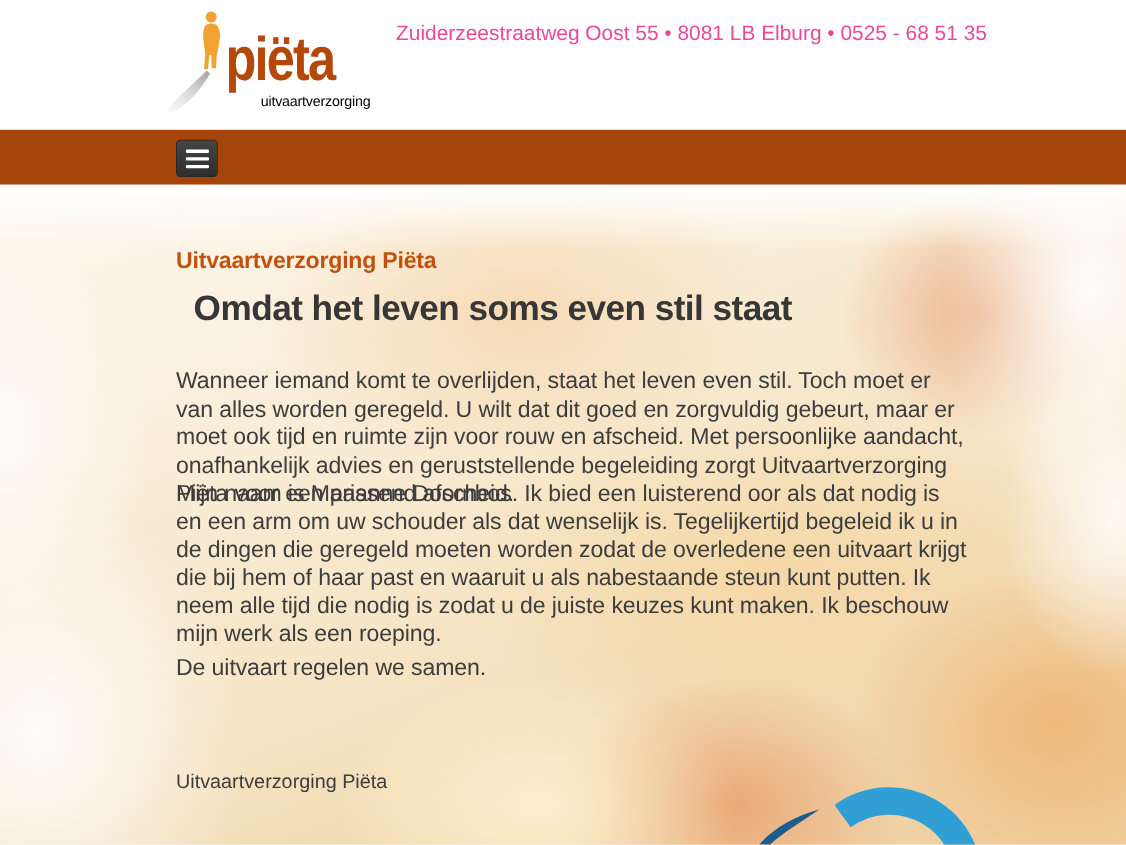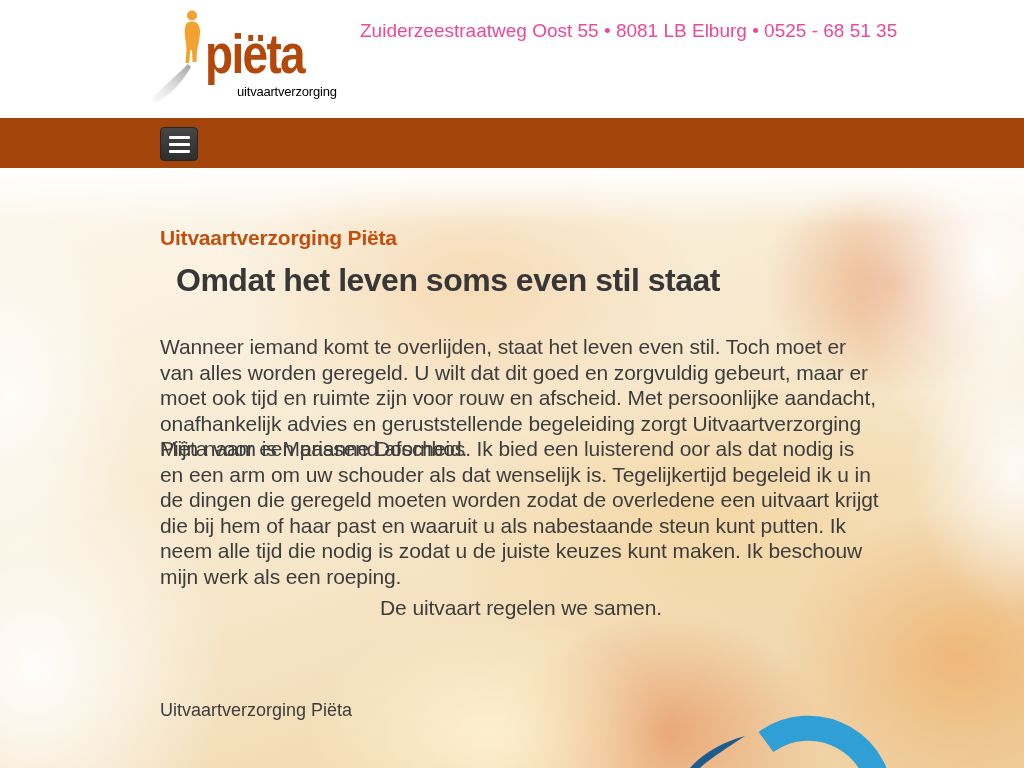--- a/index.html
+++ b/index.html
@@ -73,21 +73,21 @@
   .page-title {
     position: absolute; left: 176px; top: 94px;
     font-size: 32px; font-weight: bold; color: #373737; letter-spacing: -0.5px;
   }
   .body-text {
     position: absolute; left: 160px; width: 722px;
     font-size: 21px; line-height: 25.6px; color: #3d3d3d; letter-spacing: -0.1px;
   }
   .para-1 { top: 166px; }
   .para-2 { top: 268px; }
-  .closing { top: 427px; text-align: center; }
+  .closing { top: 427px; }
   .sig-name {
     position: absolute; left: 160px; top: 500px;
     font-size: 25px; color: #c2500e; letter-spacing: -0.3px;
   }
   .sig-role {
     position: absolute; left: 160px; top: 532px;
     font-size: 18px; color: #3d3d3d;
   }
 
   .blue-logo { position: absolute; left: 688px; top: 542px; }

